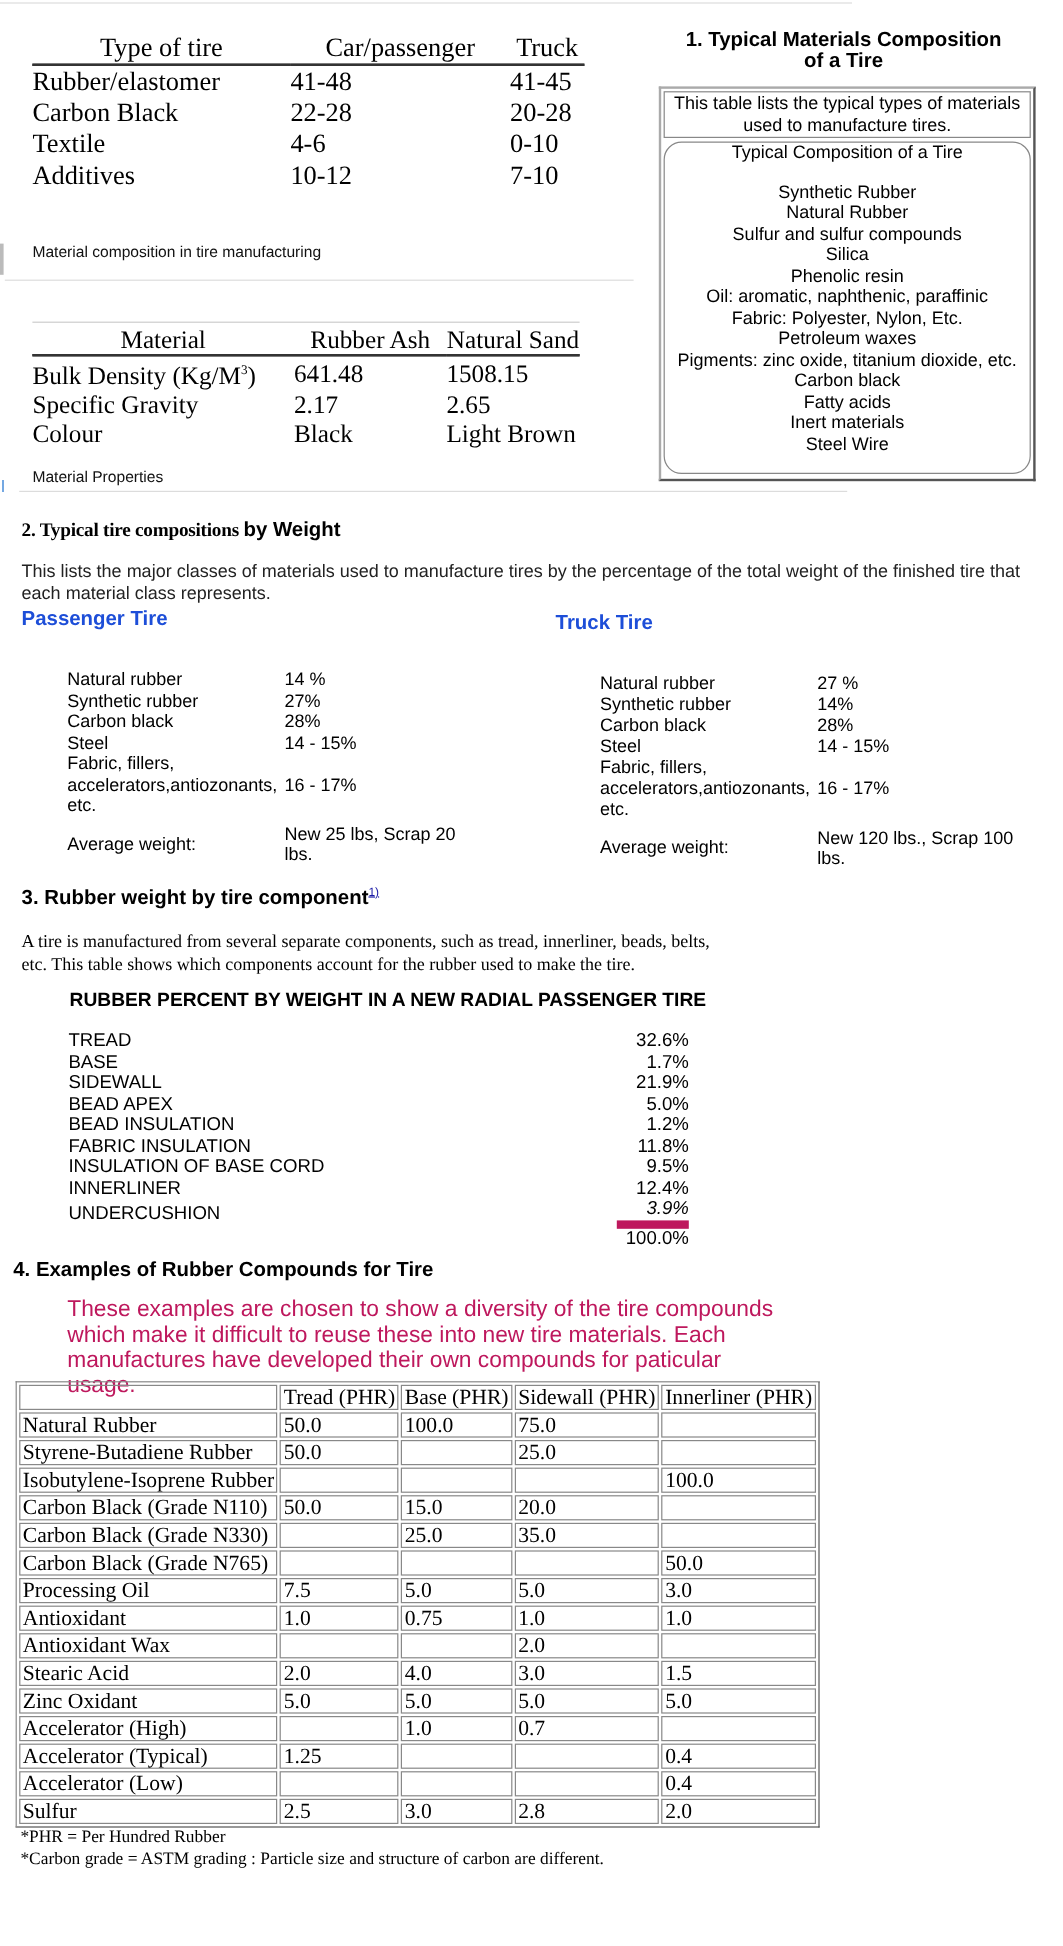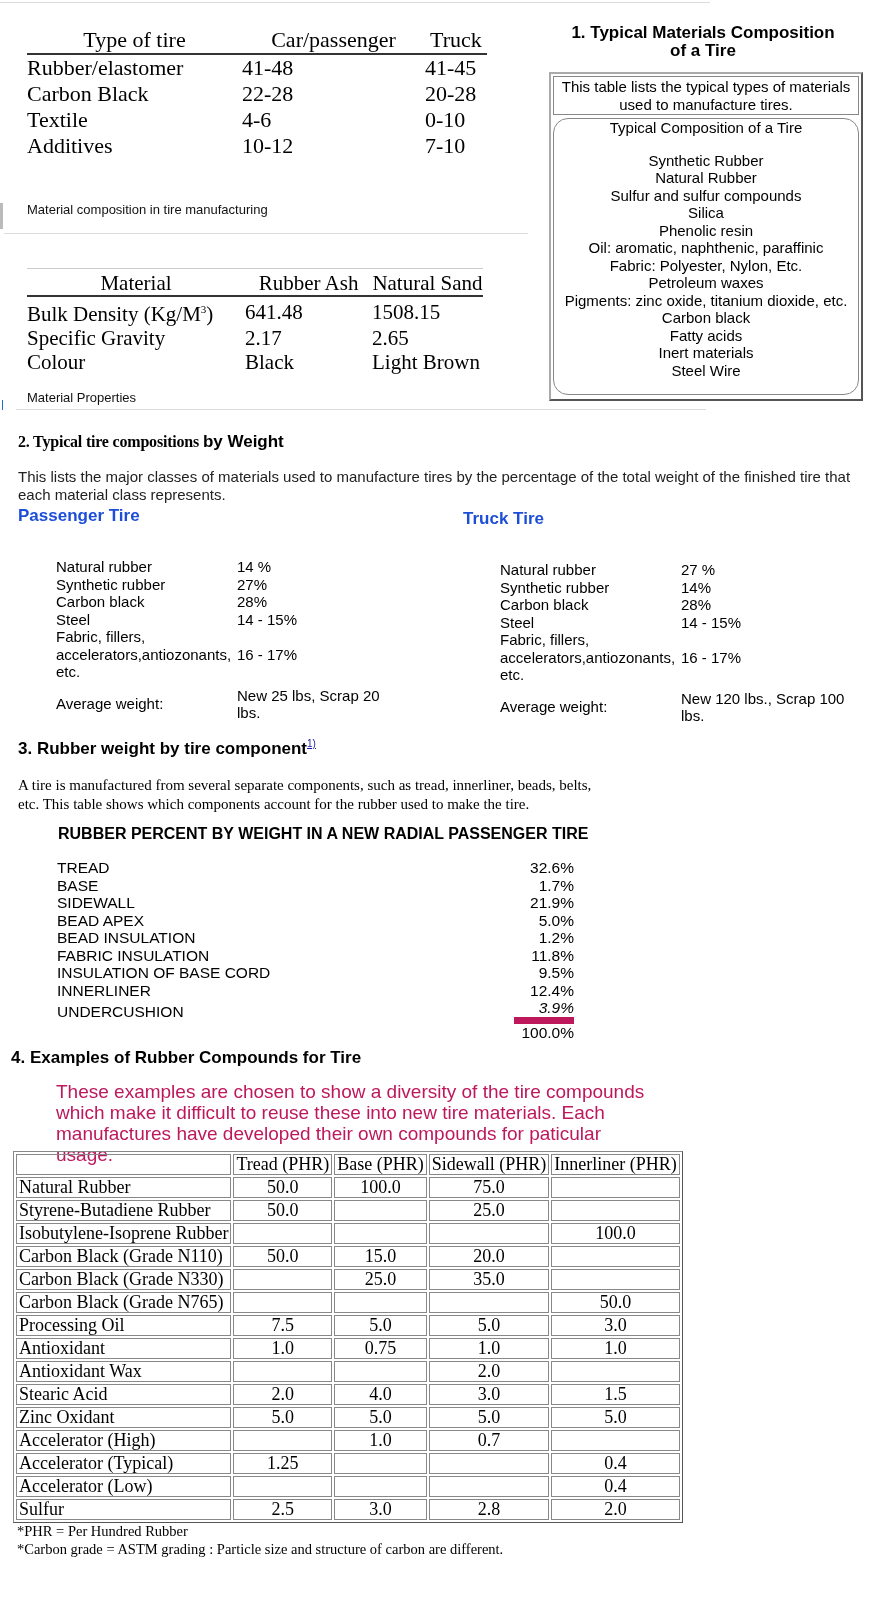--- a/index.html
+++ b/index.html
@@ -43,21 +43,21 @@
   .rtable td { padding: 0; }
   .rtable td.pct { text-align: right; }
   .rtable tr.last td.pct span { border-bottom: 7px solid #be185d; display: inline-block; width: 60px; font-style: italic; }
   .rtable tr.total td.pct { text-align: right; }
 
   
   .sec4-title { position: absolute; left: 11px; top: 1048px; font-size: 17px; font-weight: bold; }
   .sec4-desc { position: absolute; left: 11px; top: 1081px; width: 590px; font-size: 19px; line-height: 21px; color: #be185d; margin-left: 45px; }
   .ctable { position: absolute; left: 13px; top: 1151px; border: 1px solid #888; border-right-color: #555; border-bottom-color:#555; border-collapse: separate; border-spacing: 2px; font-family: "Liberation Serif", serif; font-size: 18px; }
   .ctable td { border: 1px solid #888; padding: 0 2px; height: 21px; line-height: 19px; white-space: nowrap; }
-  .ctable td.num { text-align: center; }
+  .ctable td.num { text-align: left; }
   .ctable td.c0 { width: 184px; }
   .ctable td.c1 { width: 82px; }
   .ctable td.c2 { width: 78px; }
   .ctable td.c3 { width: 101px; }
   .ctable td.c4 { width: 108px; }
   .notes { position: absolute; left: 17px; top: 1522px; font-family: "Liberation Serif", serif; font-size: 14.5px; line-height: 18px; }
 
   .blue-mark { position:absolute; width:1px; background:#1a6fd0; }
   .grey-mark { position:absolute; width:3px; background:#bbb; }
 </style>

